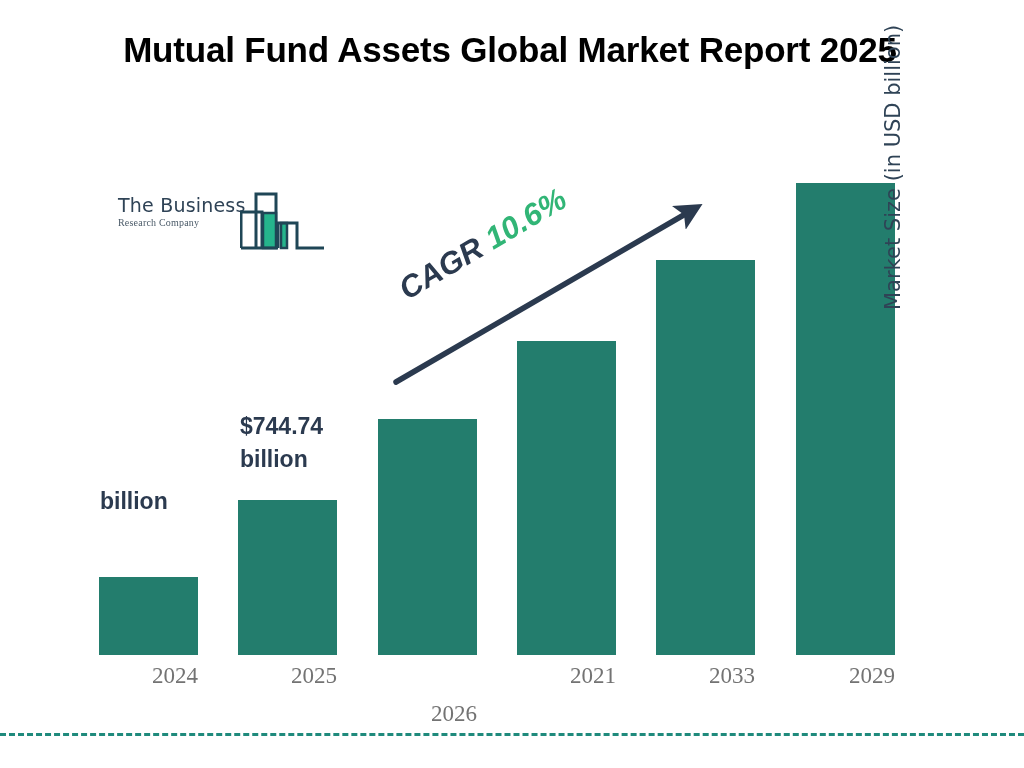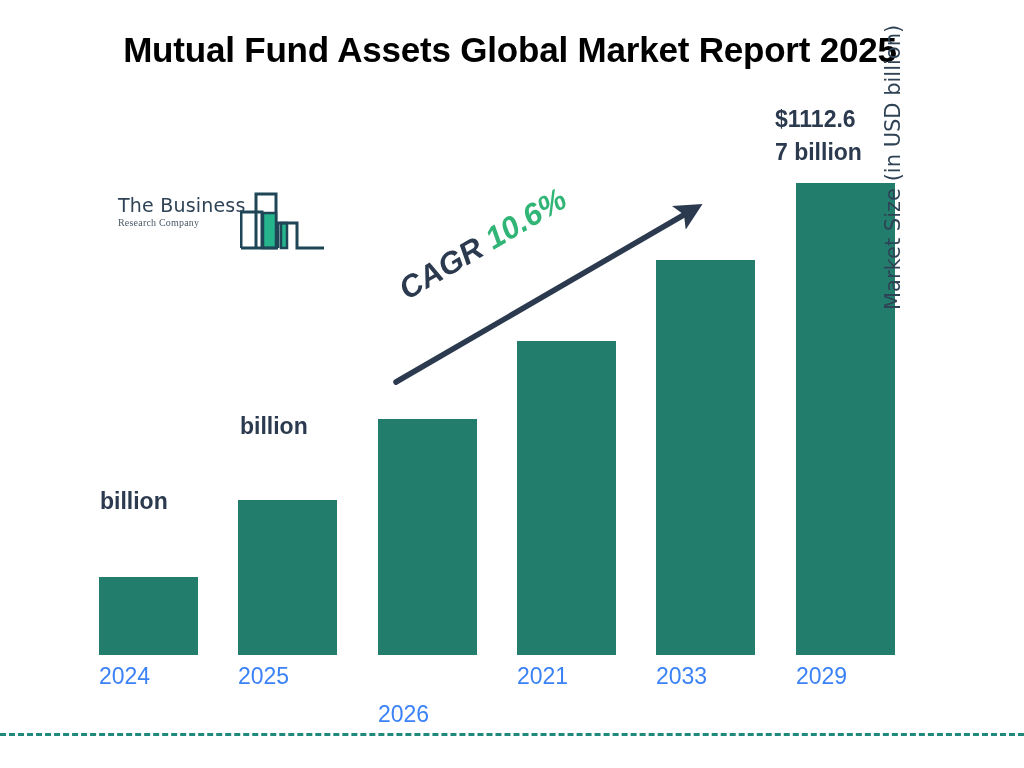--- a/index.html
+++ b/index.html
@@ -82,23 +82,23 @@
     position: absolute;
     font-size: 23px;
     font-weight: bold;
     line-height: 1.42;
     color: #2b3a4f;
     text-align: left;
   }
   .tick-label {
     position: absolute;
     font-size: 23px;
-    color: #3b82f6;
-    text-align: left;
-    font-family: Liberation Sans, sans-serif;
+    color: #737373;
+    text-align: right;
+    font-family: Liberation Serif, serif;
   }
 
   
   #cagr-arrow {
     position: absolute;
     left: 380px;
     top: 190px;
     width: 340px;
     height: 210px;
   }
@@ -174,27 +174,24 @@
   <div class="bar" style="left:378px; top:419px; width:99px;  height:236px;"></div>
   <div class="bar" style="left:517px; top:341px; width:99px;  height:314px;"></div>
   <div class="bar" style="left:656px; top:260px; width:99px;  height:395px;"></div>
   <div class="bar" style="left:796px; top:183px; width:99px;  height:472px;"></div>
 
   <div class="bar-label" style="left:100px; top:485px; width:140px;">
     <div>billion</div>
   </div>
 
   <div class="bar-label" style="left:240px; top:410px; width:140px;">
+    <div>$744.74</div>
     <div>billion</div>
   </div>
 
-  <div class="bar-label" style="left:775px; top:103px; width:130px;">
-    <div>$1112.6</div>
-    <div>7 billion</div>
-  </div>
 
   <svg id="cagr-arrow" viewBox="0 0 340 210">
     <defs>
       <marker id="arrowhead" markerWidth="5" markerHeight="5" refX="3.2" refY="2.5" orient="auto" markerUnits="strokeWidth">
         <path d="M0,0 L5,2.5 L0,5 L1.1,2.5 z" fill="#2b3a4f"></path>
       </marker>
     </defs>
     <line x1="16" y1="192" x2="314" y2="19" stroke="#2b3a4f" stroke-width="5.5" stroke-linecap="round" marker-end="url(#arrowhead)"></line>
   </svg>
 

